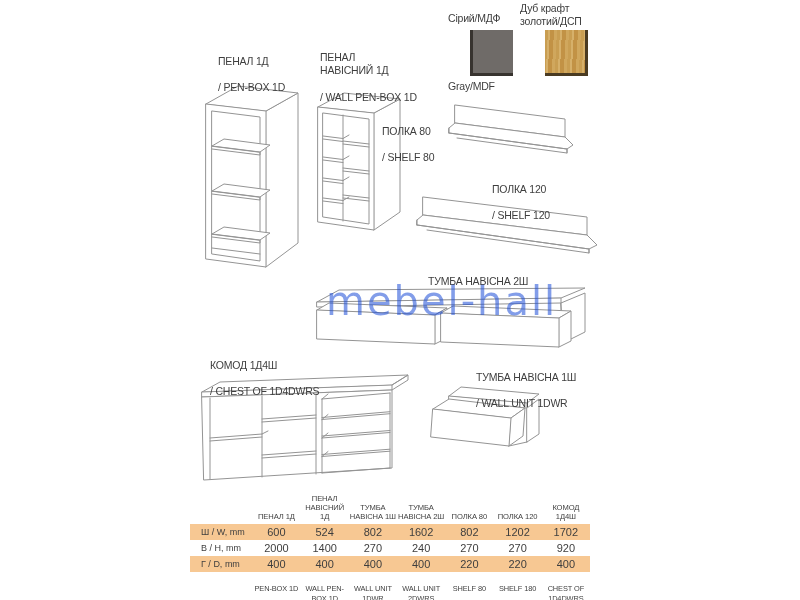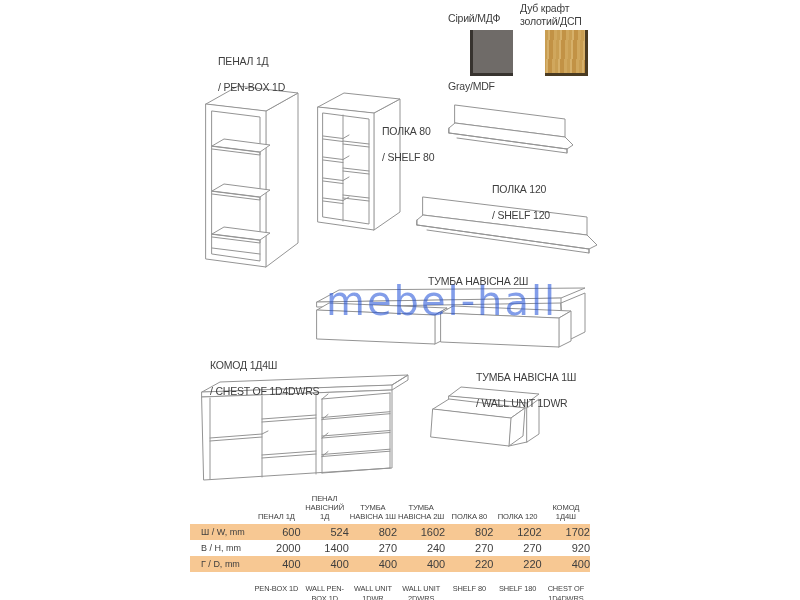--- a/index.html
+++ b/index.html
@@ -21,21 +21,21 @@
   .chip-oak{left:545px;top:30px;width:40px;height:43px;
             background:repeating-linear-gradient(93deg,#c99e52 0 3px,#d6b06a 3px 5px,#c29245 5px 9px,#d0a75d 9px 12px);
             border-right:3px solid #4a3b22;border-bottom:3px solid #4a3b22;}
 
   .spec-table{position:absolute;left:190px;top:494px;width:400px;border-collapse:collapse;
               table-layout:fixed;z-index:4;color:#3e3e3e;}
   .spec-table th,.spec-table td{padding:0;margin:0;}
   .spec-table thead th{font-size:7.6px;font-weight:400;line-height:1.2;text-align:center;
                        vertical-align:bottom;padding-bottom:3px;height:26px;letter-spacing:-0.1px;}
   .spec-table td.rowlbl{font-size:9px;text-align:left;padding-left:11px;}
-  .spec-table td.num{font-size:11px;text-align:right;}
+  .spec-table td.num{font-size:11px;text-align:center;}
   .spec-table tbody tr{height:16px;}
   .spec-table tr.hl{background:#f7c893;}
   .spec-table tfoot td{font-size:7.4px;text-align:center;vertical-align:top;padding-top:12px;
                        line-height:1.3;letter-spacing:-0.1px;}
 </style>
 </head>
 <body>
 
 <div id="canvas">
 
@@ -50,20 +50,25 @@
     <path d="M13,31 L61,37 L61,181 L13,174 Z"></path>
     <path class="face" d="M13,66 L25,59 L71,65 L61,72 Z"></path>
       <path d="M13,66 L61,72 L61,75 L13,69"></path>
     <path class="face" d="M13,111 L25,104 L71,110 L61,117 Z"></path>
       <path d="M13,111 L61,117 L61,120 L13,114"></path>
     <path class="face" d="M13,154 L25,147 L71,153 L61,160 Z"></path>
       <path d="M13,154 L61,160 L61,163 L13,157"></path>
     <path d="M13,168 L61,174"></path>
   </svg>
 
+  <div class="lbl" style="left:320px;top:38px;width:120px;">
+    <div>ПЕНАЛ
+НАВІСНИЙ 1Д</div>
+    <div>/ WALL PEN-BOX 1D</div>
+  </div>
   <svg class="drawing" style="left:312px;top:88px;" width="94" height="148" viewBox="0 0 94 148">
     <path class="face" d="M62,25 L88,11 L88,124 L62,142 Z"></path>
     <path class="face" d="M6,19 L32,5 L88,11 L62,25 Z"></path>
     <path class="face" d="M6,19 L62,25 L62,142 L6,134 Z"></path>
     <path d="M11,25 L57,31 L57,136 L11,129 Z"></path>
     <path d="M31,27 L31,133"></path>
     <path d="M11,48 L31,50.5 M11,51 L31,53.5 M31,50.5 L37,47"></path>
     <path d="M11,69 L31,71.5 M11,72 L31,74.5 M31,71.5 L37,68"></path>
     <path d="M11,90 L31,92.5 M11,93 L31,95.5 M31,92.5 L37,89"></path>
     <path d="M11,110 L31,112.5 M11,113 L31,115.5 M31,112.5 L37,109"></path>

